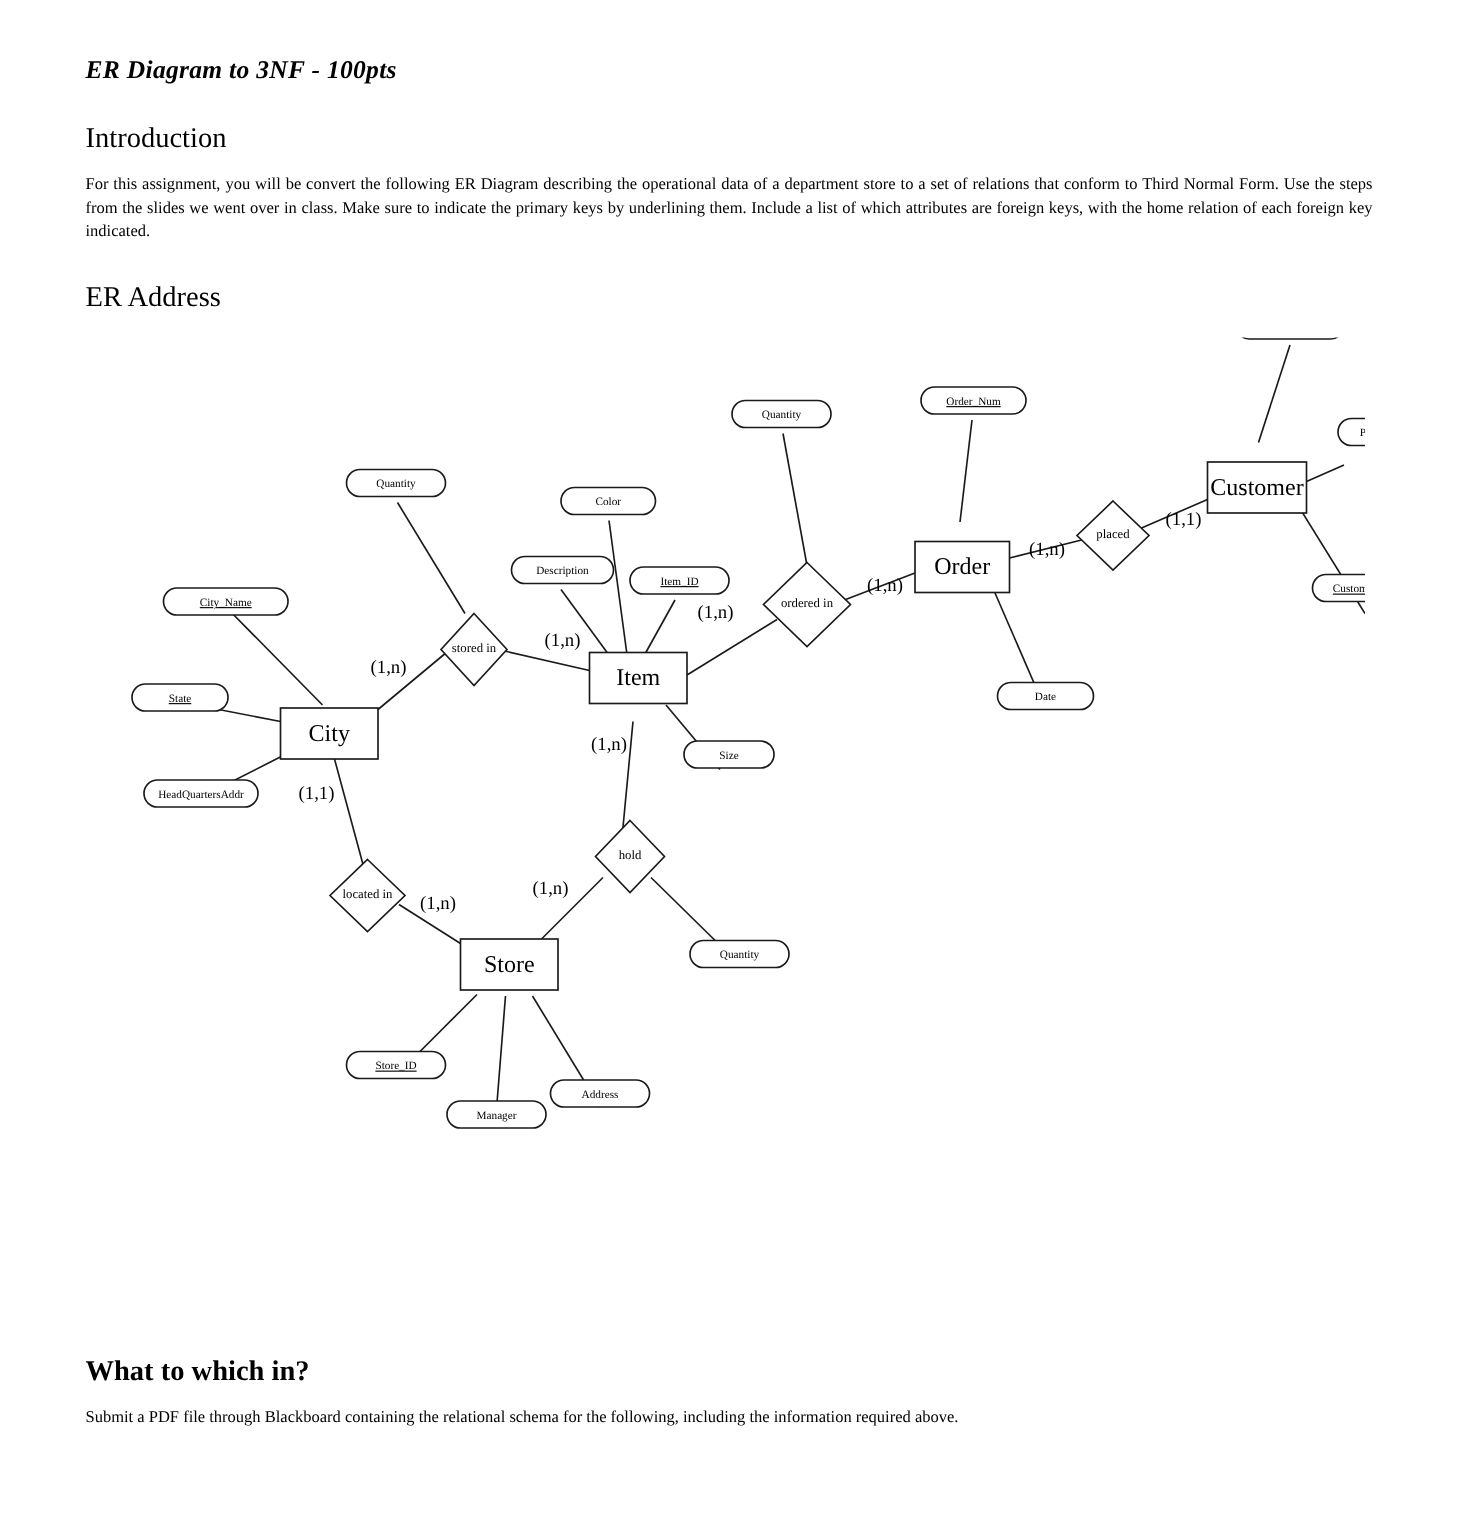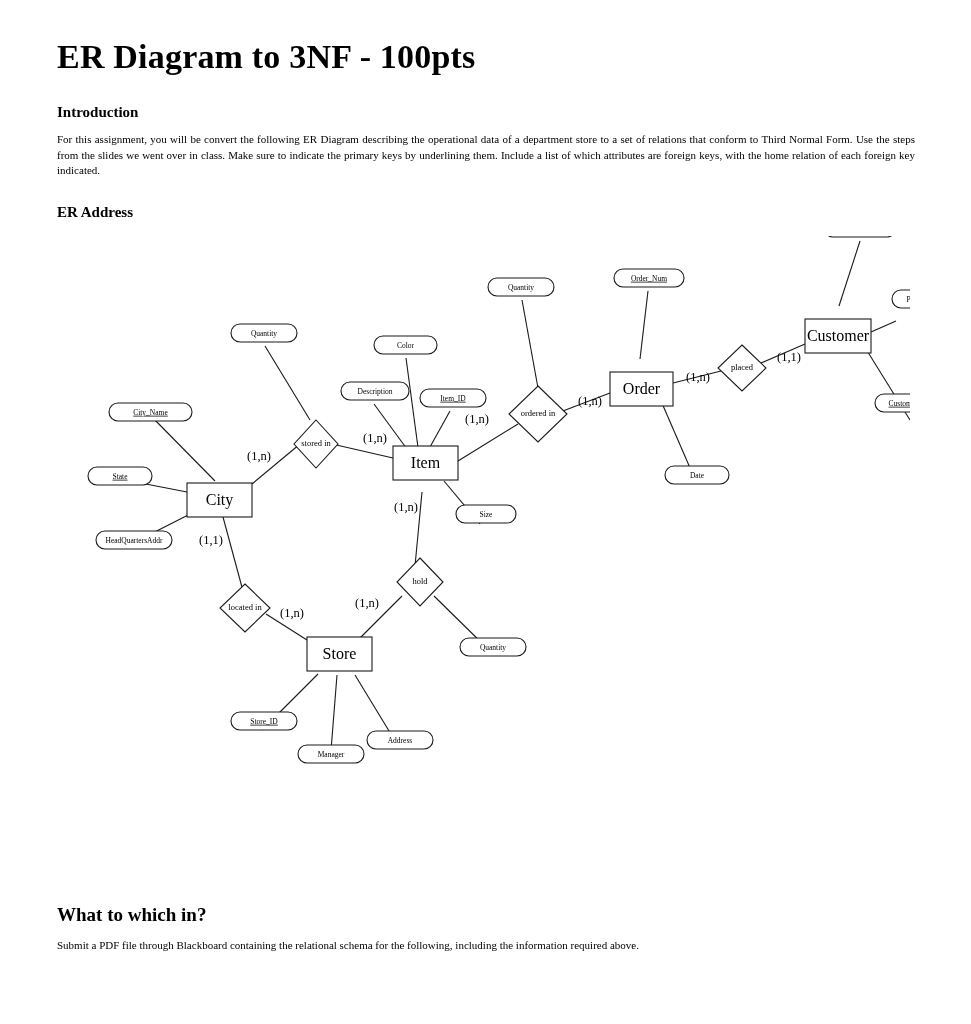--- a/index.html
+++ b/index.html
@@ -21,29 +21,30 @@
     height: 1024px;
     background: #ffffff;
   }
   .content {
     position: absolute;
     left: 57px;
     top: 36px;
     width: 858px;
   }
   h1.doc-title {
-    font-size: 34px;
+    font-size: 17px;
     font-weight: bold;
     margin: 0 0 0 0;
     line-height: 1.25;
     letter-spacing: 0.2px;
+    font-style: italic;
   }
   h2.section-heading {
-    font-size: 15px;
-    font-weight: bold;
+    font-size: 19px;
+    font-weight: normal;
     margin: 24px 0 0 0;
     line-height: 1.3;
   }
   p.body-text {
     font-size: 11px;
     line-height: 1.42;
     margin: 10px 0 0 0;
     text-align: justify;
     text-justify: inter-word;
   }

